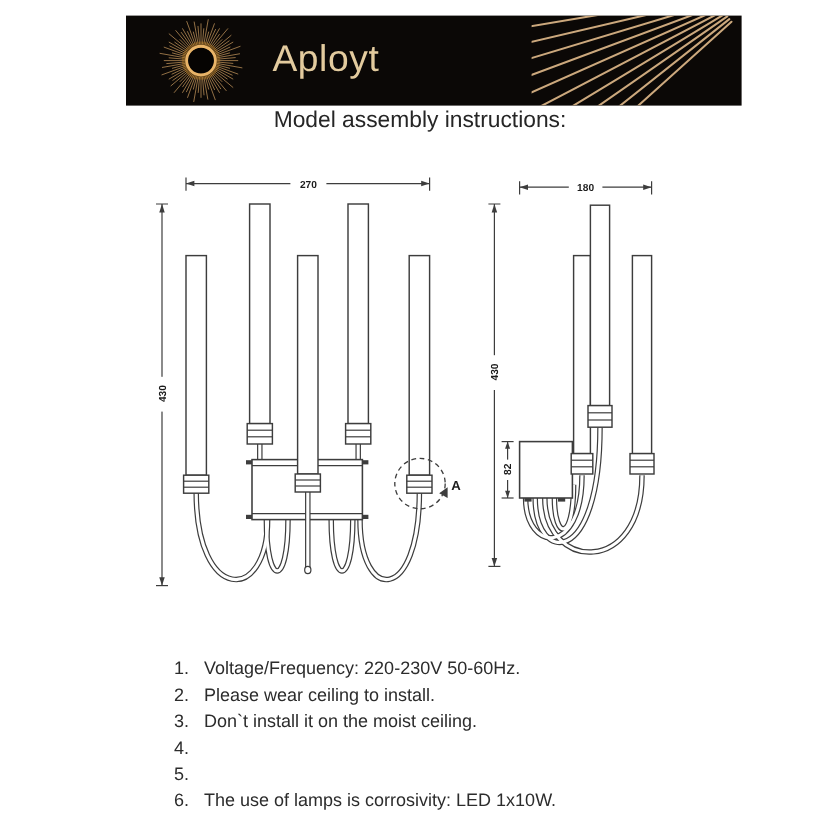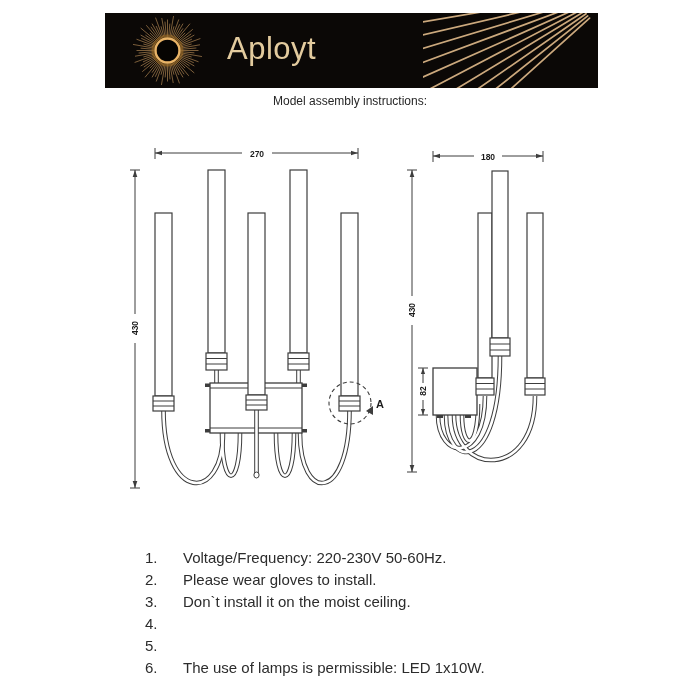--- a/index.html
+++ b/index.html
@@ -5,33 +5,33 @@
   html,body{margin:0;padding:0;}
   body{
     width:700px;height:700px;background:#ffffff;position:relative;
     font-family:"Liberation Sans", sans-serif;overflow:hidden;
   }
   .page{position:absolute;inset:0;background:#fff;}
 
   
   .header{
     position:absolute;left:105px;top:13px;width:493px;height:75px;
-    background:#0b0806;overflow:hidden;
+    background:#0b0806;overflow:hidden;padding-left:20px;
   }
   .logo-svg{position:absolute;left:25px;top:0px;width:75px;height:75px;}
   .brand{
     position:absolute;left:122px;top:50%;transform:translateY(-55%);
     color:#e3cb9e;font-size:31px;letter-spacing:.5px;font-weight:normal;
   }
   .rays-svg{position:absolute;right:0;top:0;width:175px;height:75px;}
 
   
   .title{
     position:absolute;left:0;top:92px;width:700px;text-align:center;
-    font-size:12px;line-height:18px;color:#262626;
+    font-size:19px;line-height:18px;color:#262626;
   }
 
   
   .drawing{position:absolute;left:110px;top:138px;}
   .tube{fill:#ffffff;stroke:#3d3d3d;stroke-width:1.2;}
   .holder{fill:#ffffff;stroke:#3d3d3d;stroke-width:1.2;}
   .hline{stroke:#3d3d3d;stroke-width:1;}
   .armD{fill:none;stroke:#3d3d3d;stroke-width:4.6;}
   .armW{fill:none;stroke:#ffffff;stroke-width:2.6;}
   .boxr{fill:#ffffff;stroke:#3d3d3d;stroke-width:1.3;}
@@ -41,21 +41,21 @@
   .lblbg{fill:#ffffff;}
   .detail-circle{fill:none;stroke:#3d3d3d;stroke-width:1.1;stroke-dasharray:4 3;}
   .detail-a{font-size:11px;font-weight:bold;fill:#1c1c1c;}
   .nub{fill:#3d3d3d;}
 
   
   .instructions{position:absolute;left:145px;top:549px;width:460px;
     font-size:15px;color:#2c2c2c;}
   .inst-row{display:flex;margin-bottom:5px;}
   .inst-num{width:17px;flex:none;text-align:left;}
-  .inst-text{margin-left:21px;text-align:right;}
+  .inst-text{margin-left:8px;text-align:right;}
 </style>
 </head>
 <body>
 
 <div class="page">
 
   <div class="header">
     <svg class="logo-svg" id="logo-svg" viewBox="0 0 75 75">
         <line x1="51" y1="37.5" x2="68.5" y2="37.5" stroke="#c89a5e" stroke-width="0.7" opacity="0.85"></line>
         <line x1="50.948628424238564" y1="38.67660252709339" x2="64.39725684847713" y2="39.85320505418677" stroke="#c89a5e" stroke-width="0.7" opacity="0.85"></line>
@@ -310,31 +310,31 @@
     </g>
   </svg>
 
   <div class="instructions">
     <div class="inst-row">
       <span class="inst-num">1.</span>
       <span class="inst-text">Voltage/Frequency: 220-230V 50-60Hz.</span>
     </div>
     <div class="inst-row">
       <span class="inst-num">2.</span>
-      <span class="inst-text">Please wear gloves to install.</span>
+      <span class="inst-text">Please wear ceiling to install.</span>
     </div>
     <div class="inst-row">
       <span class="inst-num">3.</span>
       <span class="inst-text">Don`t install it on the moist ceiling.</span>
     </div>
     <div class="inst-row">
       <span class="inst-num">4.</span>
     </div>
     <div class="inst-row">
       <span class="inst-num">5.</span>
     </div>
     <div class="inst-row">
       <span class="inst-num">6.</span>
-      <span class="inst-text">The use of lamps is permissible: LED 1x10W.</span>
+      <span class="inst-text">The use of lamps is corrosivity: LED 1x10W.</span>
     </div>
   </div>
 
 </div>
 
 </body></html>

